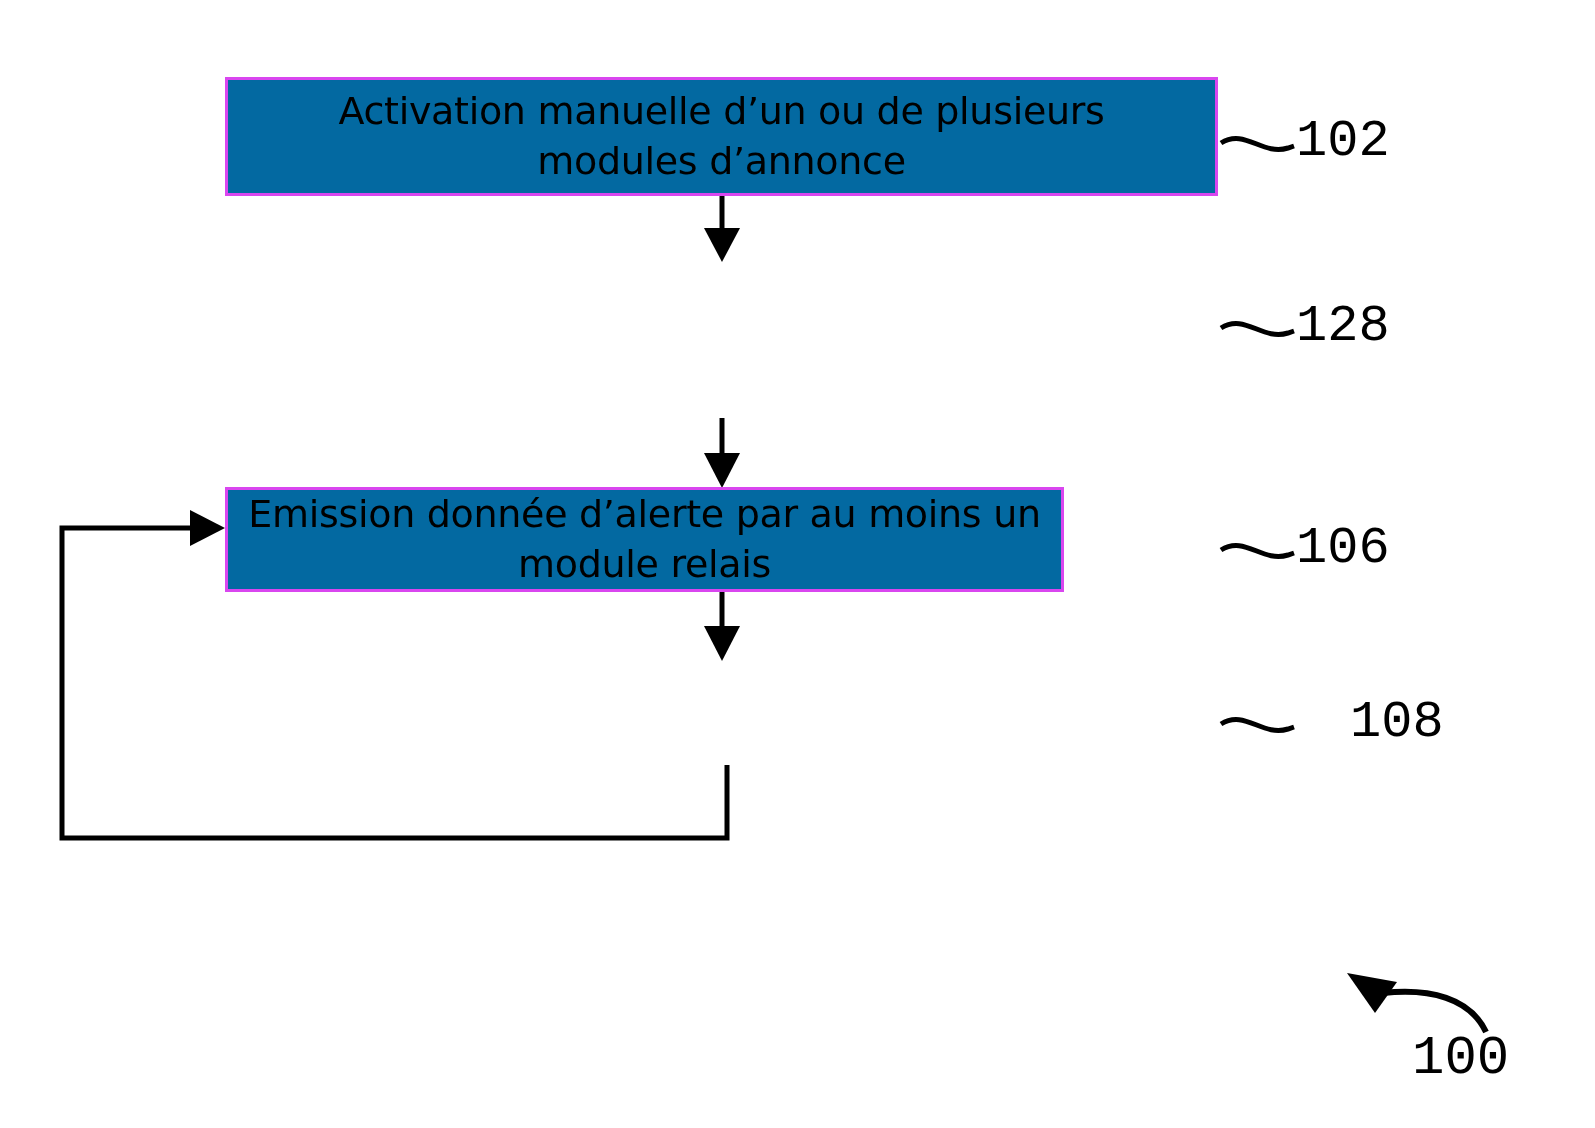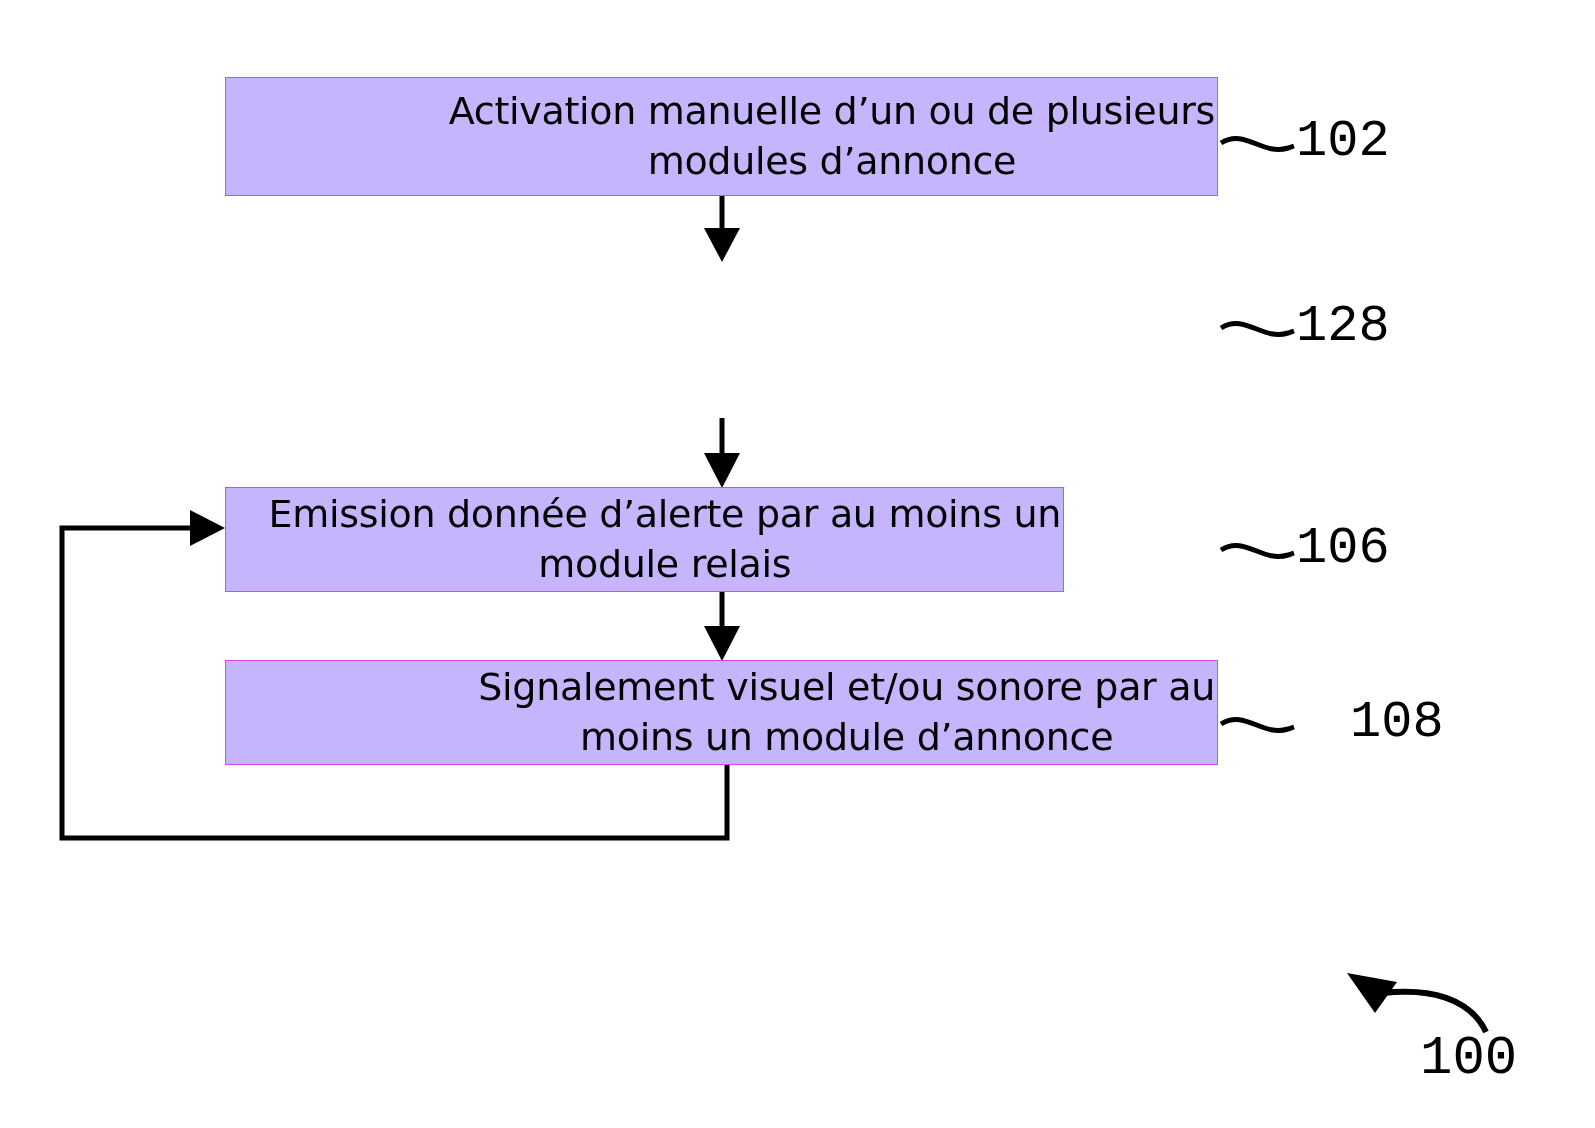--- a/index.html
+++ b/index.html
@@ -20,25 +20,25 @@
   .flow-svg {
     position: absolute;
     left: 0;
     top: 0;
     width: 1595px;
     height: 1128px;
   }
   .process-box {
     position: absolute;
     box-sizing: border-box;
-    border: 1px solid #d946ef;
-    background: #c4b5fd;
+    border: 3px solid #d946ef;
+    background: #0369a1;
     display: flex;
     align-items: center;
-    justify-content: flex-end;
+    justify-content: center;
   }
   .box-text {
     font-family: "DejaVu Sans", sans-serif;
     font-size: 38px;
     line-height: 1.30;
     color: #000000;
     text-align: center;
     white-space: pre-line;
     padding: 0 2px;
     letter-spacing: -0.3px;
@@ -54,21 +54,21 @@
     position: absolute;
     font-family: Liberation Mono, monospace;
     font-size: 52px;
     color: #000000;
     white-space: nowrap;
   }
   #ref-102 { left: 1296px; top: 112px; }
   #ref-104 { left: 1296px; top: 297px; }
   #ref-106 { left: 1296px; top: 519px; }
   #ref-108 { left: 1350px; top: 693px; }
-  #ref-100 { left: 1412px; top: 1028px; font-size: 54px; margin-left: 8px; }
+  #ref-100 { left: 1412px; top: 1028px; font-size: 54px; }
 </style>
 </head>
 <body>
 
 <div id="figure-root">
 
   <svg class="flow-svg" viewBox="0 0 1595 1128">
 
     <g>
       <line x1="722" y1="196" x2="722" y2="243" stroke="#000000" stroke-width="5"></line>
@@ -113,24 +113,20 @@
     <div class="box-text">Activation manuelle d’un ou de plusieurs
 modules d’annonce</div>
   </div>
 
 
   <div class="process-box" id="box-106">
     <div class="box-text">Emission donnée d’alerte par au moins un
 module relais</div>
   </div>
 
-  <div class="process-box" id="box-108">
-    <div class="box-text">Signalement visuel et/ou sonore par au
-moins un module d’annonce</div>
-  </div>
 
   <div class="ref-label" id="ref-102">102</div>
   <div class="ref-label" id="ref-104">128</div>
   <div class="ref-label" id="ref-106">106</div>
   <div class="ref-label" id="ref-108">108</div>
   <div class="ref-label" id="ref-100">100</div>
 
 </div>
 
 </body></html>

